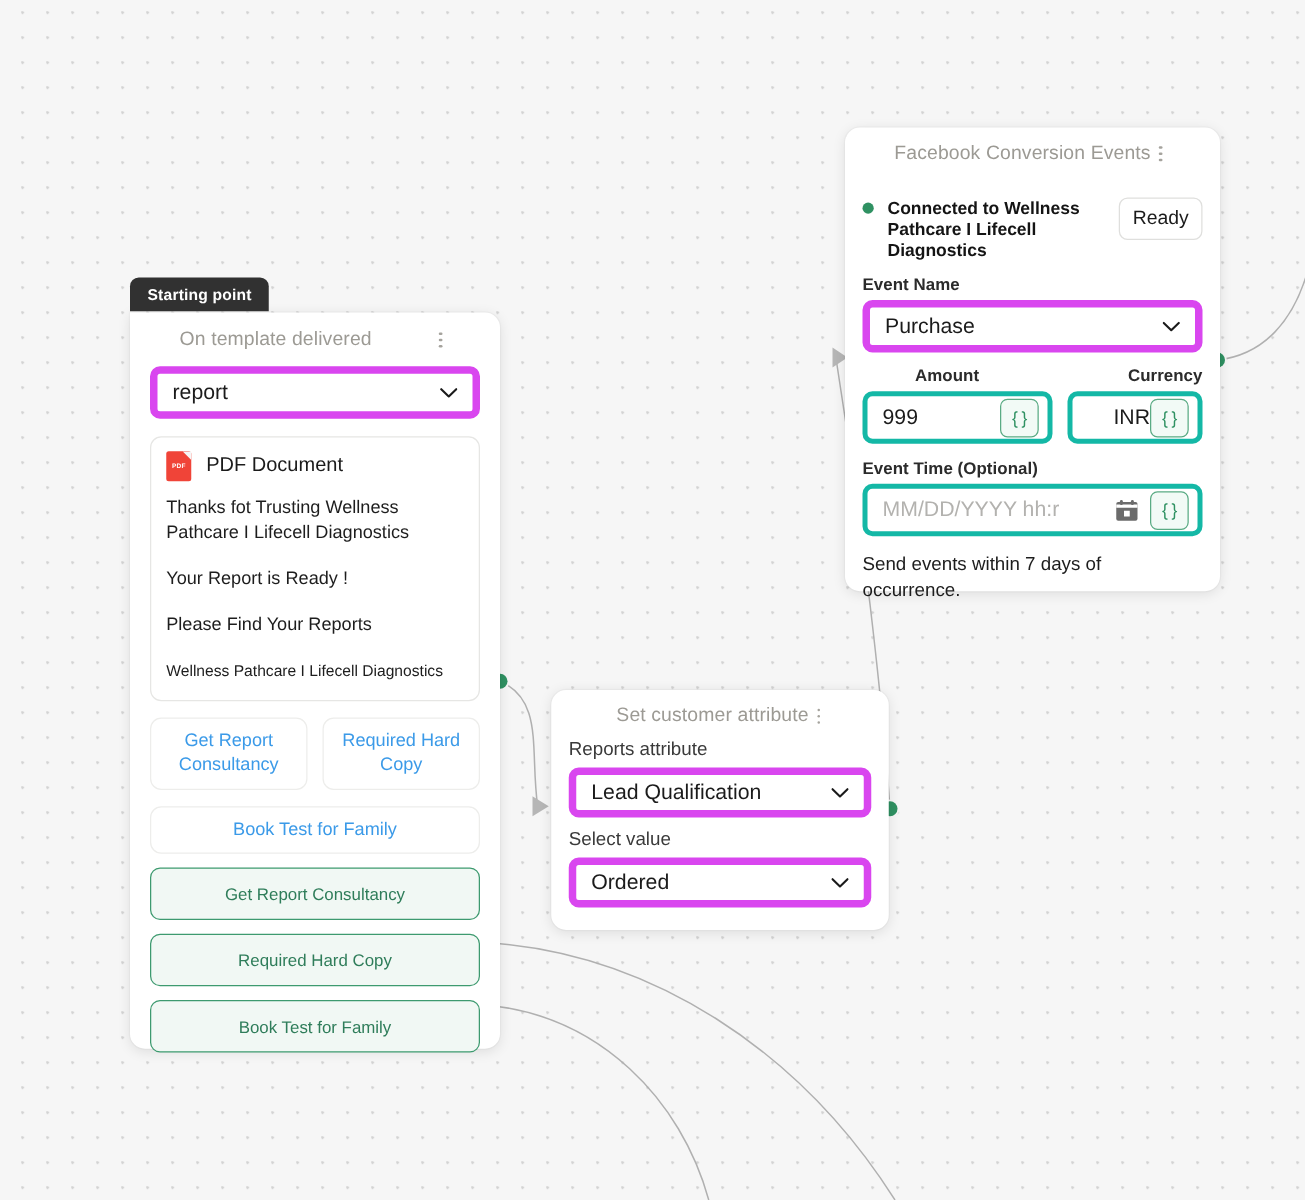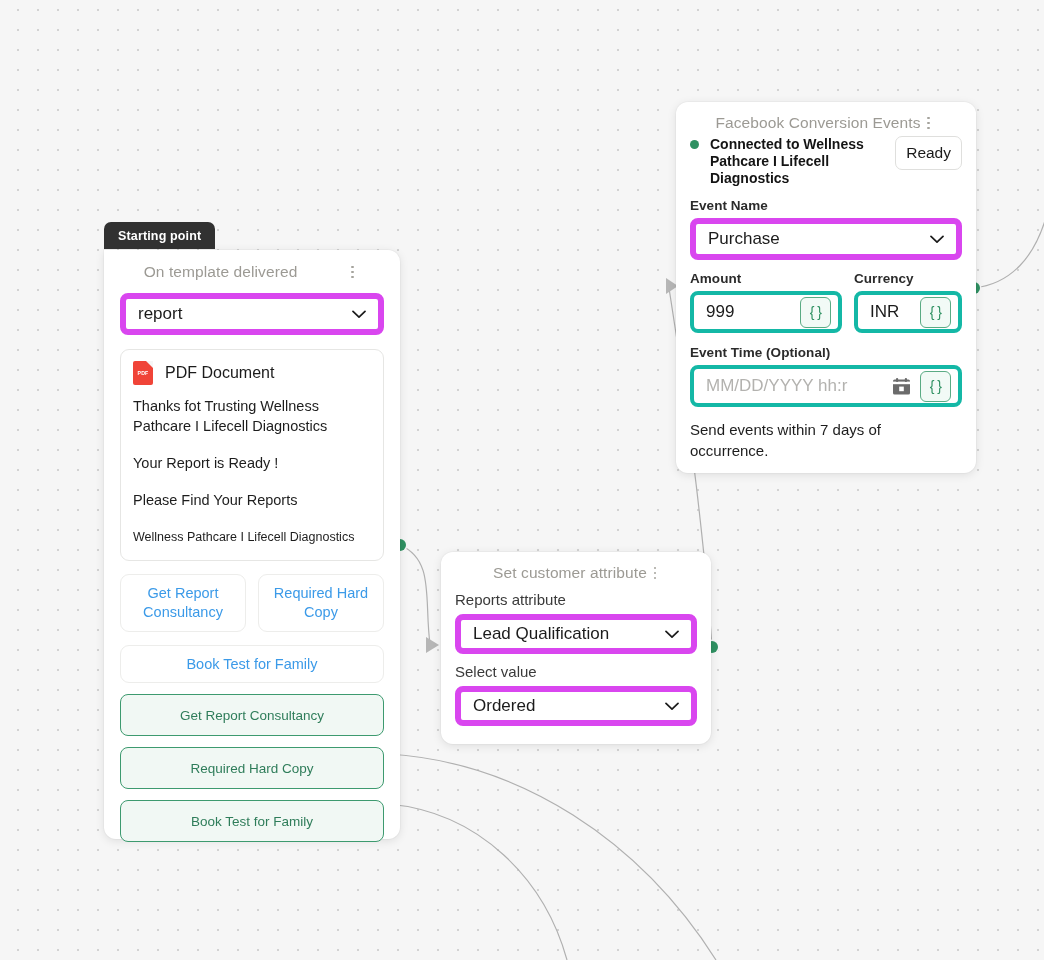--- a/index.html
+++ b/index.html
@@ -304,21 +304,21 @@
     top: 102px;
     width: 300px;
     height: 371px;
     z-index: 3;
   }
   #fb-node .node-head { padding: 12px 14px 0 14px; }
   .conn-row {
     display: flex;
     align-items: flex-start;
     gap: 8px;
-    margin: 4px 14px 0 14px;
+    margin: 26px 14px 0 14px;
     justify-content: center;
   }
   .conn-text {
     flex: 1;
     font-size: 14px;
     font-weight: 700;
     color: #141414;
     line-height: 17px;
     position: relative;
     padding-left: 20px;
@@ -344,22 +344,22 @@
   }
   #fb-node .lbl { margin: 11px 14px 0 14px; }
   #fb-node .select.event { margin: 5px 14px 0 14px; height: 42px; }
 
   .two-col {
     display: flex;
     gap: 12px;
     margin: 11px 14px 0 14px;
   }
   .col-amount { flex: 1 1 0; }
-  .col-currency { width: 108px; flex: 0 0 auto; }
-  .two-col .small-label { display: block; margin-bottom: 5px; }
+  .col-currency { width: 108px; flex: 0 0 auto; text-align: right; }
+  .two-col .small-label { display: block; margin-bottom: 5px; margin-left: 42px; }
   .two-col .field { height: 42px; }
 
   .evt-time-wrap { margin: 12px 14px 0 14px; }
   .evt-time-wrap .small-label { display: block; margin-bottom: 5px; }
   .evt-time-wrap .field { height: 42px; padding-right: 7px; }
   .cal-icon {
     flex: 0 0 auto;
     width: 19px;
     height: 19px;
     margin-right: 9px;

